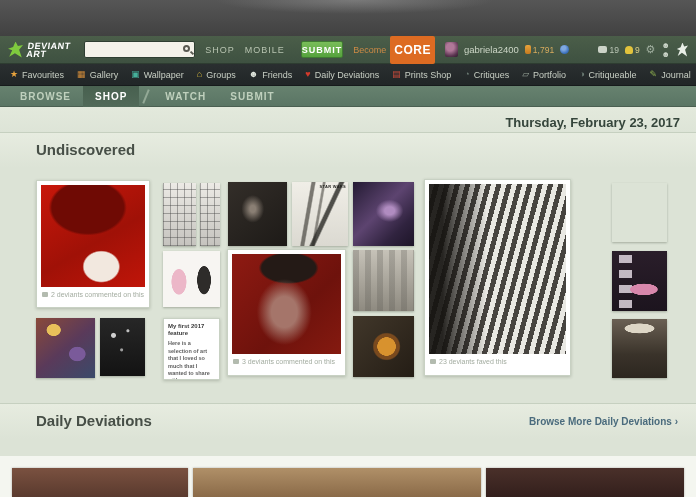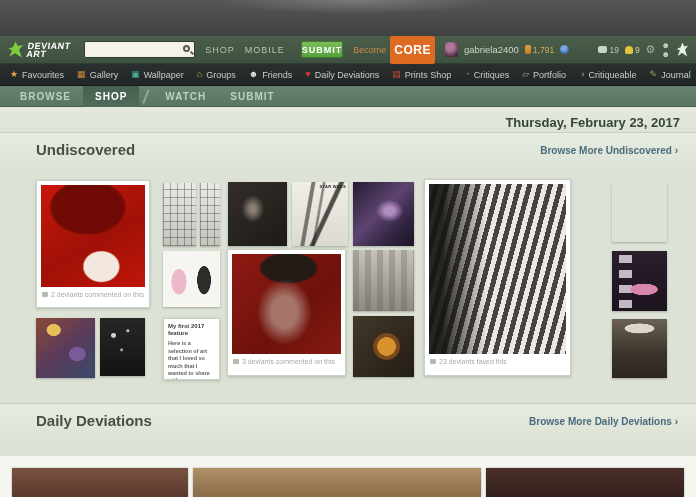--- a/index.html
+++ b/index.html
@@ -293,21 +293,20 @@
   <span class="snslash"></span>
   <span class="snitem">WATCH</span>
   <span class="snitem">SUBMIT</span>
 </div>
 
 <div class="content">
   <div class="datebar">Thursday, February 23, 2017</div>
 
   <div class="sechead sec-undiscovered">
     <span class="title">Undiscovered</span>
-    <span class="browse-link">Browse More Undiscovered ›</span>
   </div>
 
   <div class="card" style="left:36px; top:73px; width:114px; height:128px;">
     <div class="cimg t-red" style="height:102px;"></div>
     <div class="cap">
       <span class="cap-ico"></span>
       <span>2 deviants commented on this</span>
     </div>
   </div>
 

